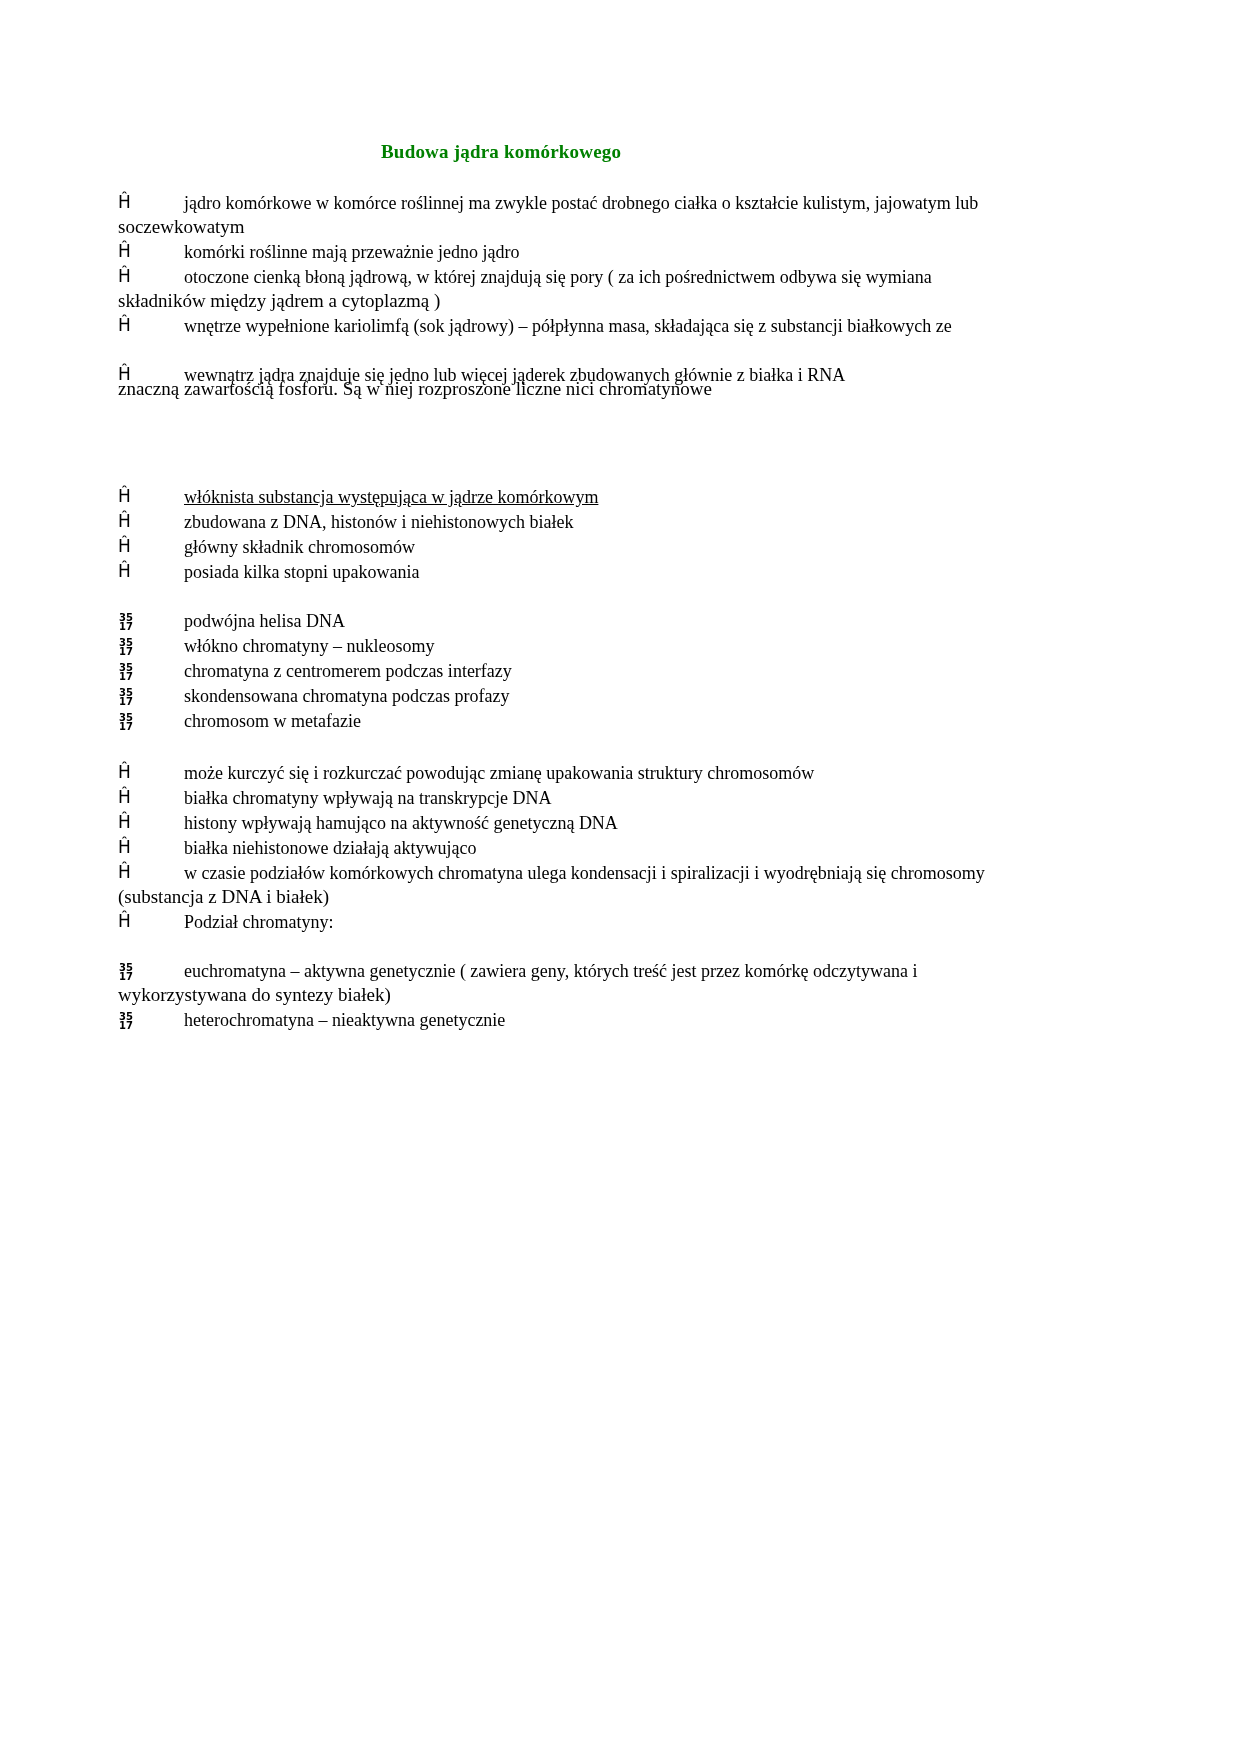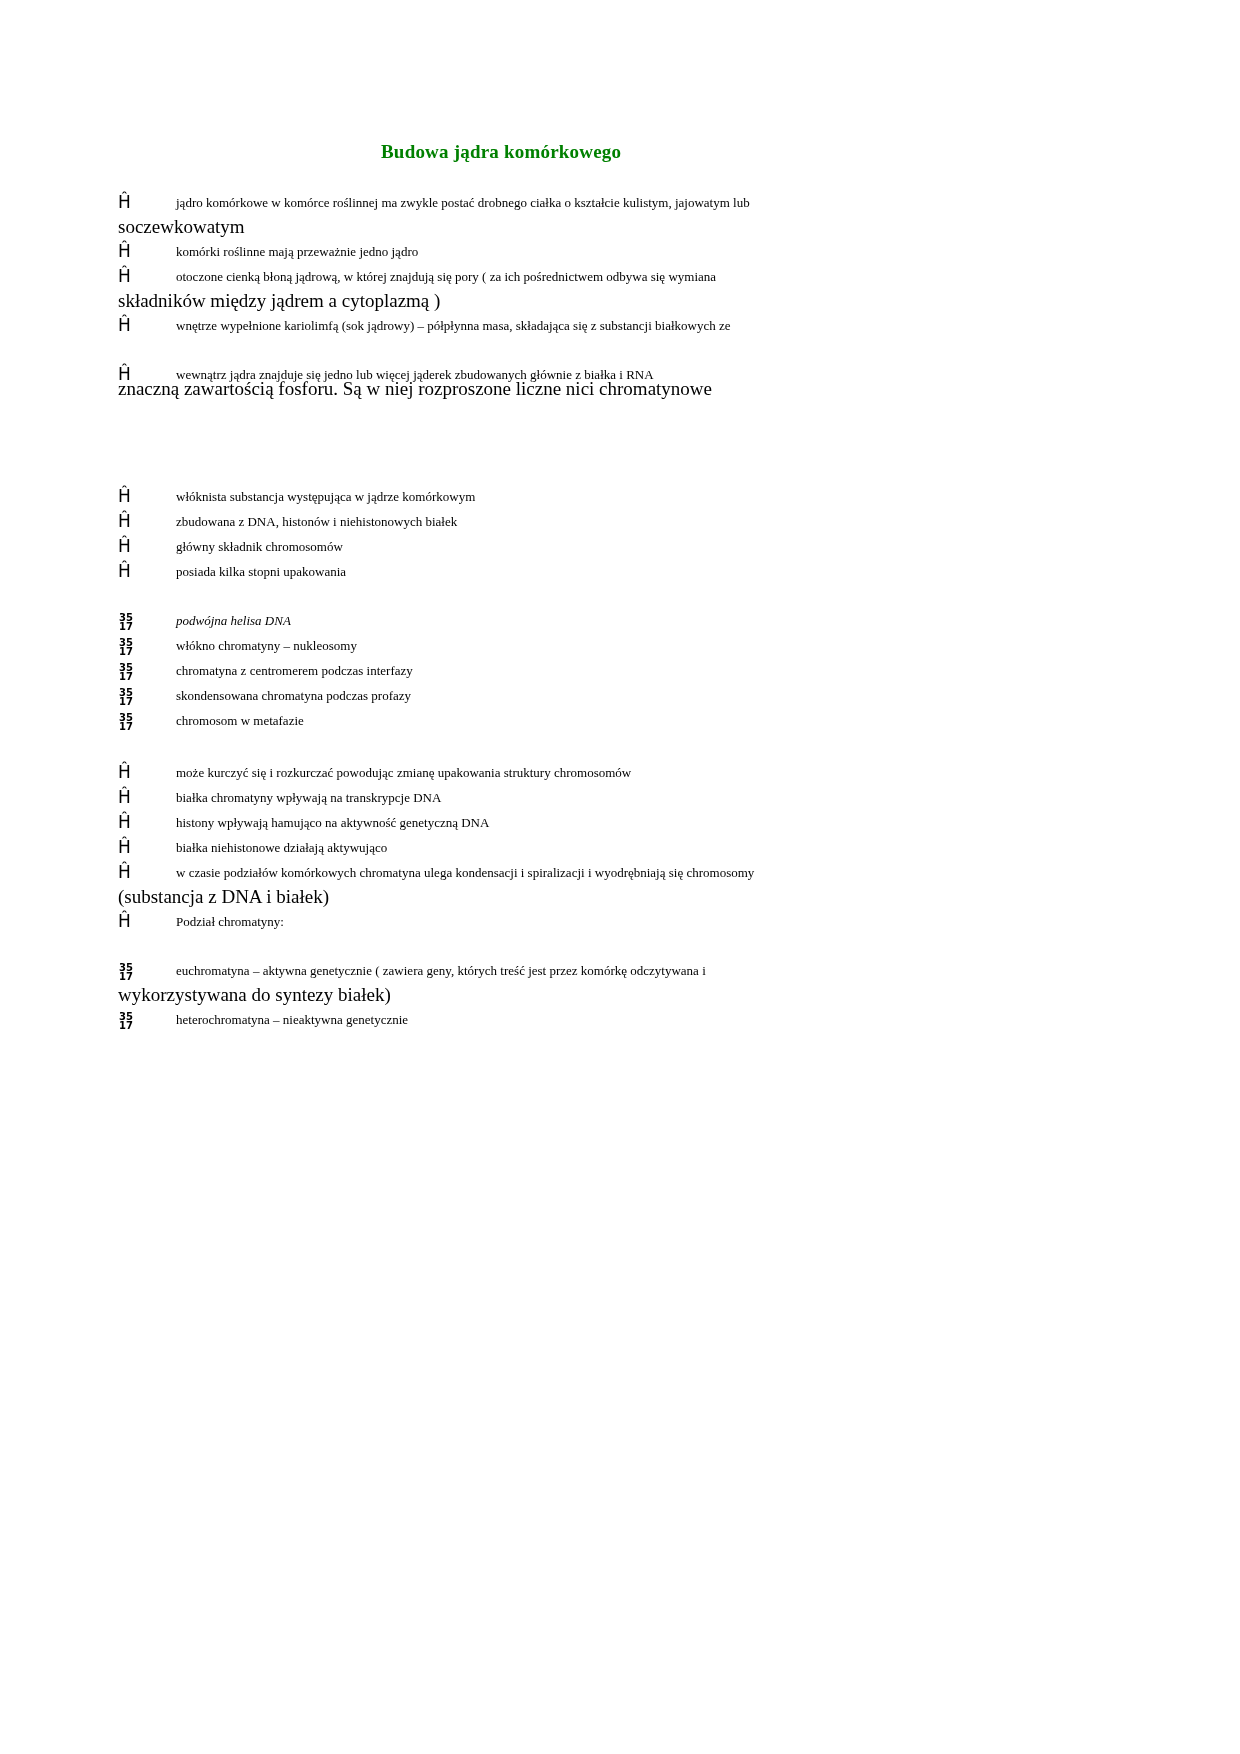--- a/index.html
+++ b/index.html
@@ -38,22 +38,22 @@
     .bullet-frac {
       position: absolute;
       left: 119px;
       font-family: "DejaVu Sans", sans-serif;
       font-size: 10px;
       line-height: 9px;
       font-weight: bold;
     }
     .text {
       position: absolute;
-      left: 176px;
-      font-size: 13px;
+      left: 184px;
+      font-size: 18px;
       line-height: 24px;
       white-space: nowrap;
     }
     .cont {
       position: absolute;
       left: 118px;
       font-size: 19px;
       line-height: 24px;
       white-space: nowrap;
     }
@@ -85,38 +85,38 @@
     <span class="cont" style="top:338px;margin-top:39px;">znaczną zawartością fosforu. Są w niej rozproszone liczne nici chromatynowe</span>
   </div>
   <div>
     <span class="bullet" style="top:362px;">Ĥ</span>
     <span class="text" style="top:363px;">wewnątrz jądra znajduje się jedno lub więcej jąderek zbudowanych głównie z białka i RNA</span>
   </div>
 
 
   <div>
     <span class="bullet" style="top:484px;">Ĥ</span>
-    <span class="text" style="top:485px;">włóknista substancja występująca w jądrze komórkowym</span>
+    <span class="text" style="top:485px;text-decoration:underline;">włóknista substancja występująca w jądrze komórkowym</span>
   </div>
   <div>
     <span class="bullet" style="top:509px;">Ĥ</span>
     <span class="text" style="top:510px;">zbudowana z DNA, histonów i niehistonowych białek</span>
   </div>
   <div>
     <span class="bullet" style="top:534px;">Ĥ</span>
     <span class="text" style="top:535px;">główny składnik chromosomów</span>
   </div>
   <div>
     <span class="bullet" style="top:559px;">Ĥ</span>
     <span class="text" style="top:560px;">posiada kilka stopni upakowania</span>
   </div>
 
   <div>
     <span class="bullet-frac" style="top:613px;"><span>35</span><br><span>17</span></span>
-    <span class="text" style="top:609px;font-style:italic;">podwójna helisa DNA</span>
+    <span class="text" style="top:609px;">podwójna helisa DNA</span>
   </div>
   <div>
     <span class="bullet-frac" style="top:638px;"><span>35</span><br><span>17</span></span>
     <span class="text" style="top:634px;">włókno chromatyny – nukleosomy</span>
   </div>
   <div>
     <span class="bullet-frac" style="top:663px;"><span>35</span><br><span>17</span></span>
     <span class="text" style="top:659px;">chromatyna z centromerem podczas interfazy</span>
   </div>
   <div>

